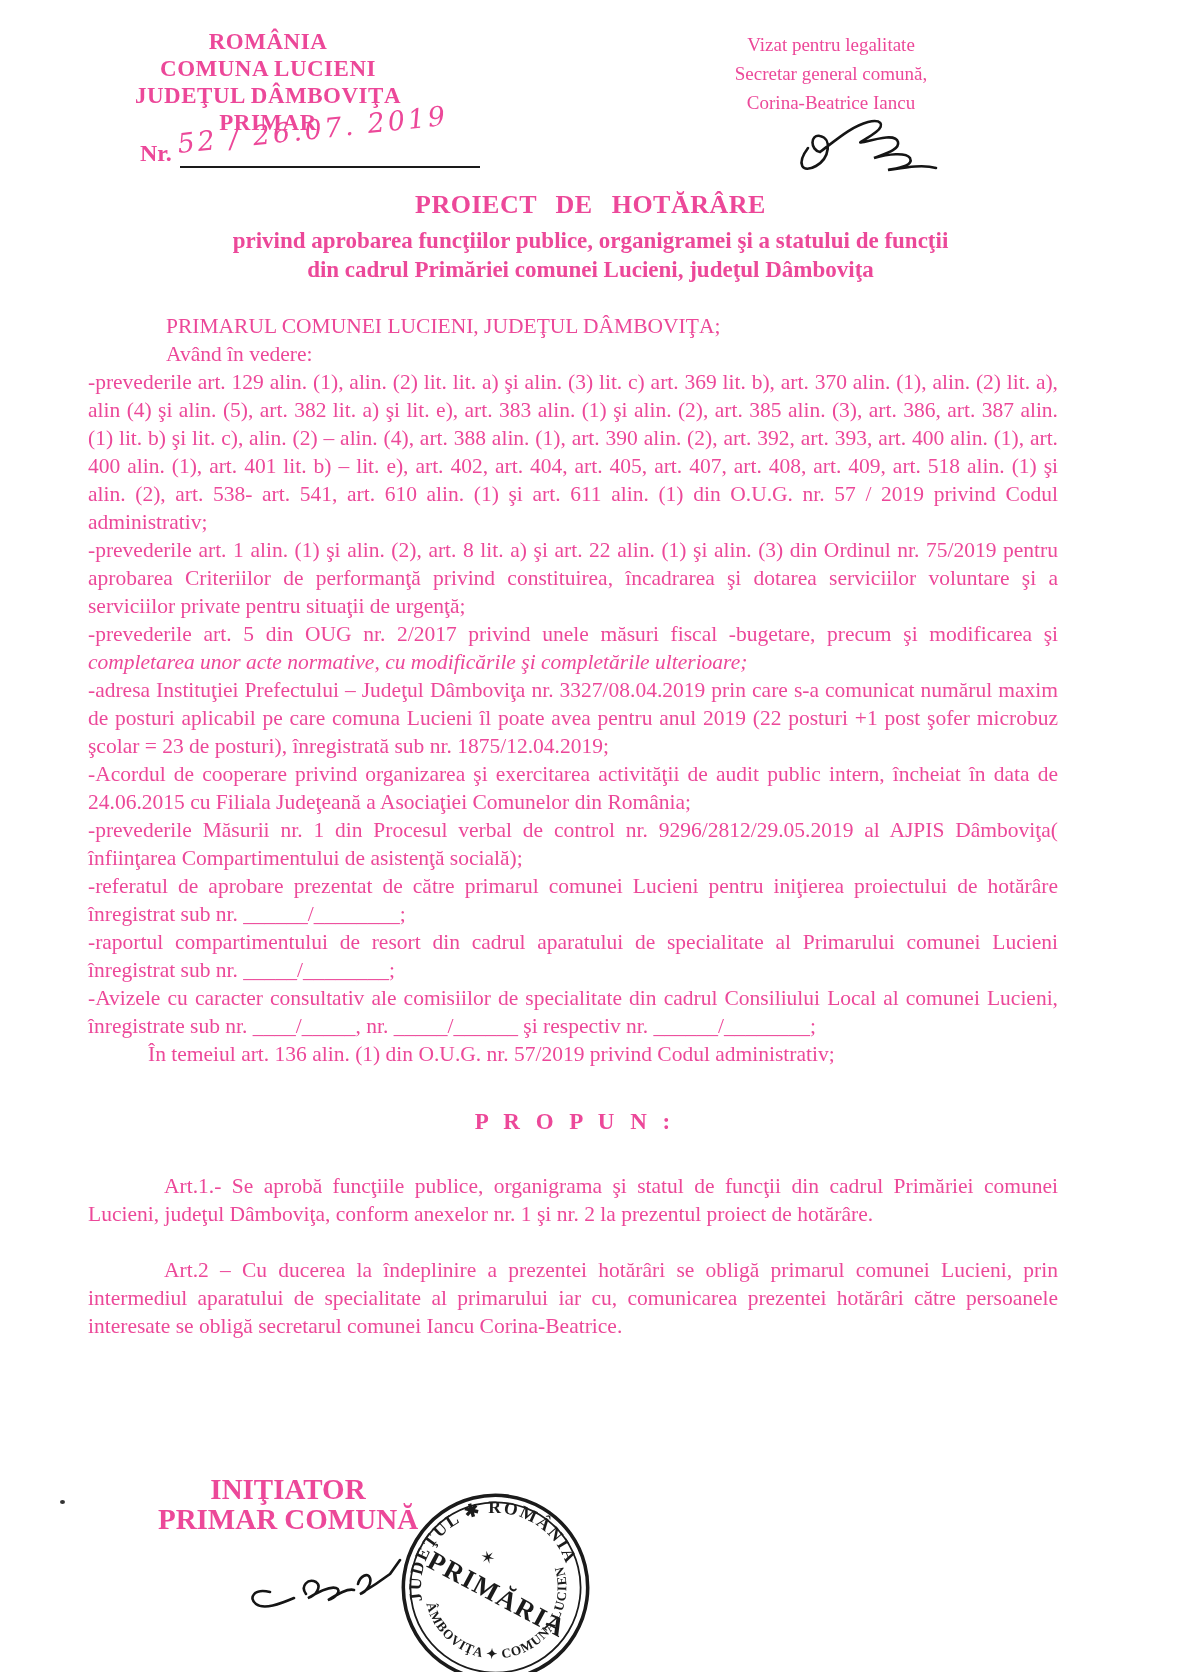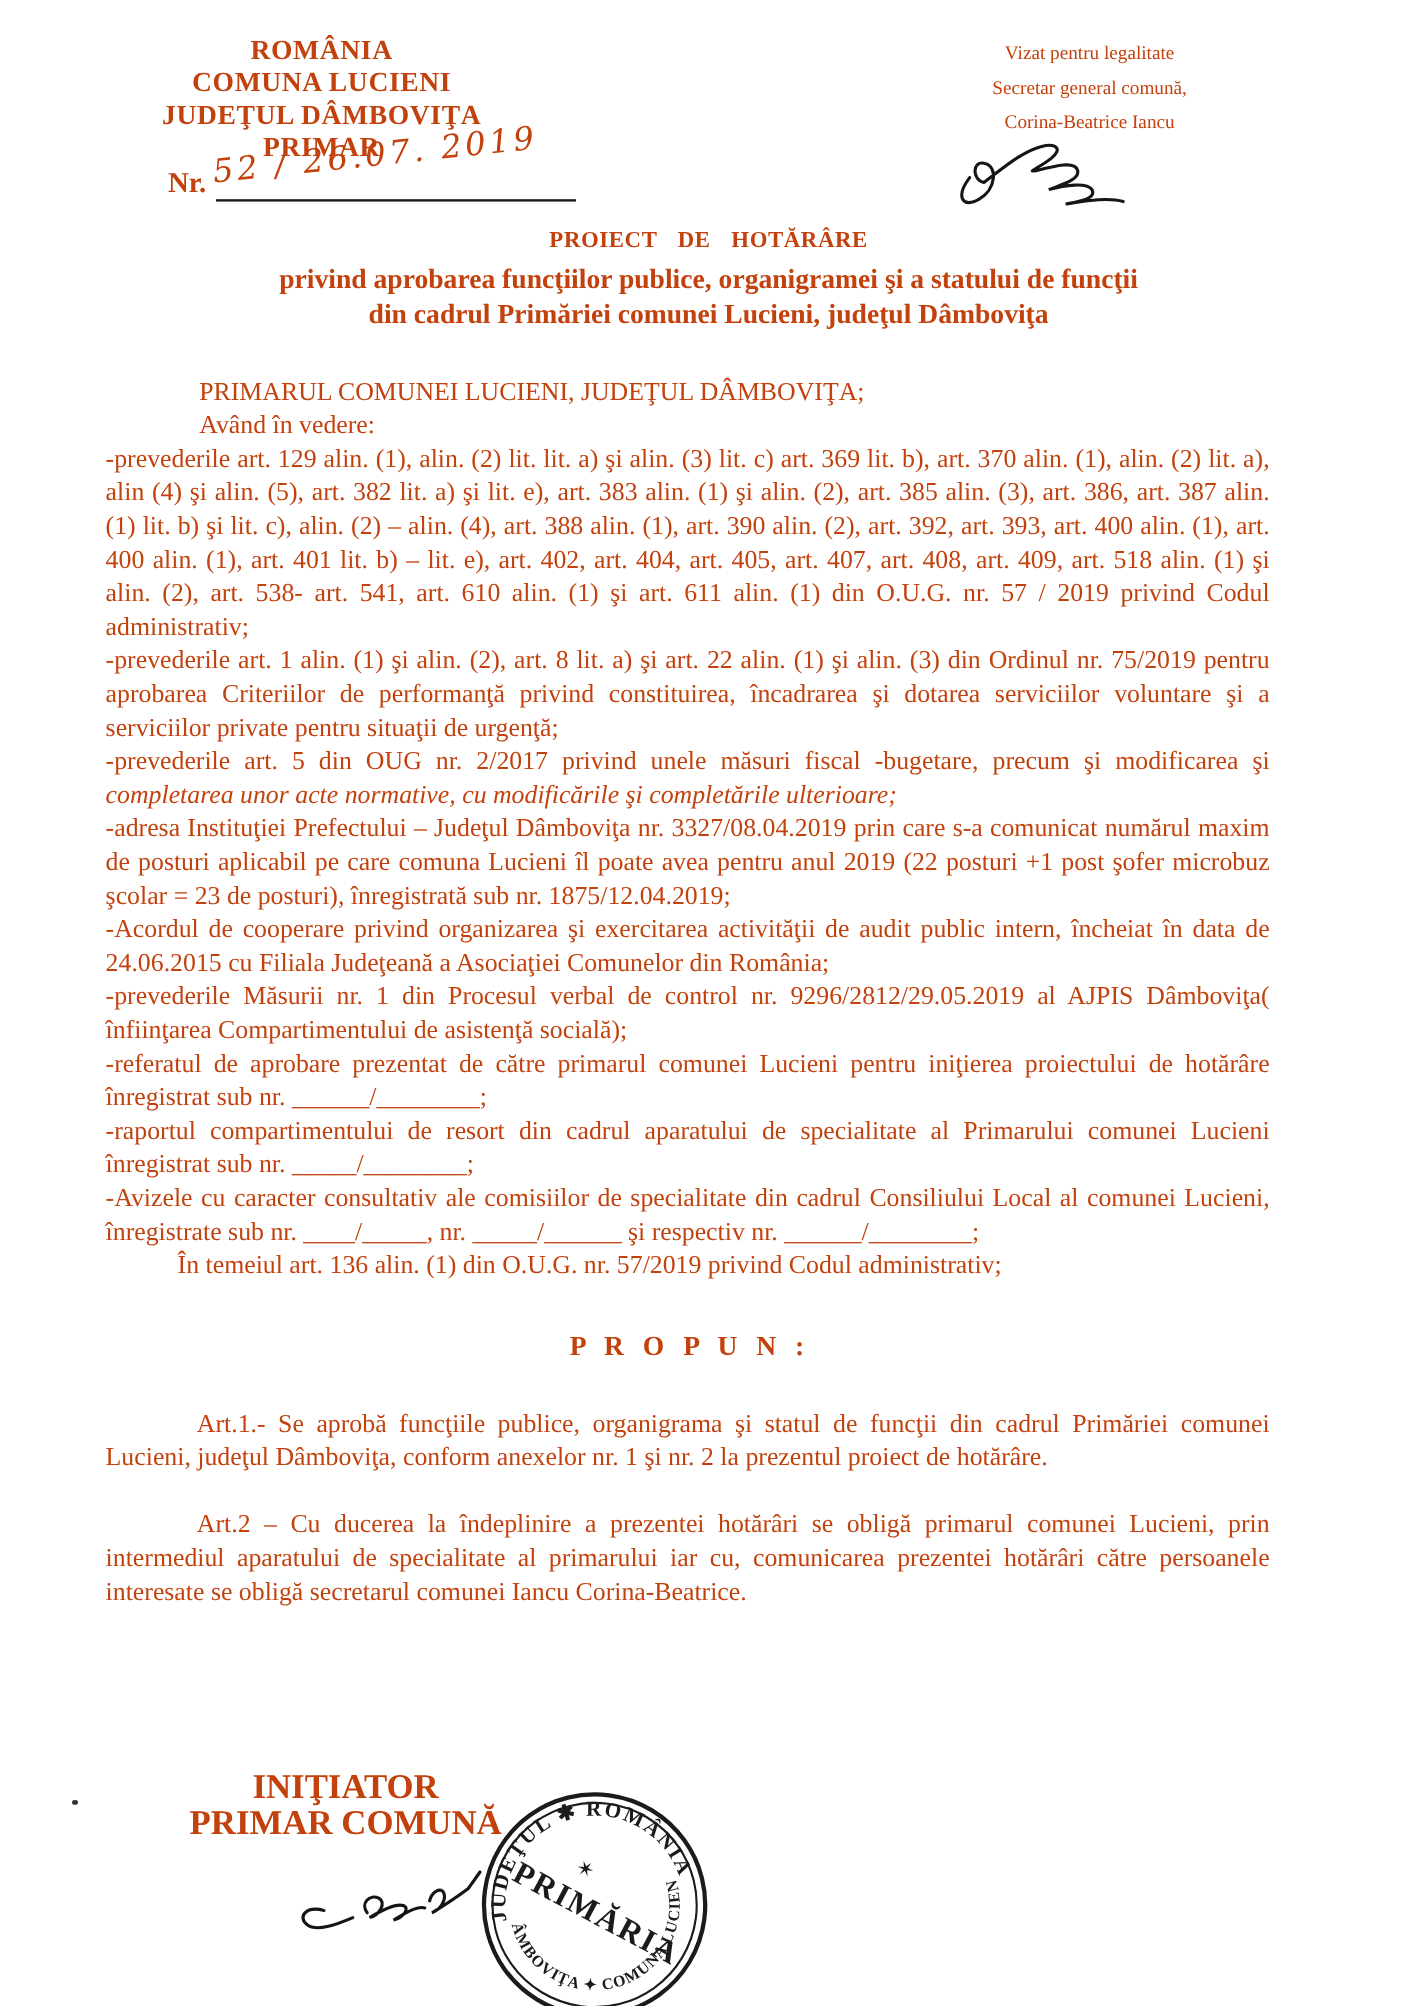--- a/index.html
+++ b/index.html
@@ -1,21 +1,21 @@
 <!DOCTYPE html>
 <html><head>
 <meta charset="utf-8">
 <style>
   html,body{margin:0;padding:0;background:#888;}
   .page{
     position:relative;
     width:1181px;height:1672px;
     margin:0 auto;
     background:#ffffff;
-    color:#c2410c;
+    color:#ec4899;
     font-family:"Liberation Serif", serif;
     overflow:hidden;
   }
   
   .hdr-left{
     position:absolute;left:118px;top:28px;width:300px;
     text-align:center;font-weight:bold;font-size:23px;line-height:27px;
     letter-spacing:.5px;
   }
   .nr-line{
@@ -29,27 +29,27 @@
   .handwriting{
     display:inline-block;
     font-family:"DejaVu Serif", serif;
     font-style:italic;font-weight:normal;
     font-size:27px;letter-spacing:3px;
     transform:rotate(-6deg) translateY(-8px);
     transform-origin:left bottom;
     white-space:nowrap;
   }
   .hdr-right{
-    position:absolute;left:728px;top:30px;width:360px;
-    text-align:center;font-size:16px;line-height:29px;
+    position:absolute;left:651px;top:30px;width:360px;
+    text-align:center;font-size:19px;line-height:29px;
   }
   .sig-secretary{position:absolute;left:780px;top:108px;}
   
   .title-block{position:absolute;left:0;top:190px;width:1181px;text-align:center;}
-  .title-main{font-weight:bold;font-size:19px;word-spacing:12px;letter-spacing:.5px;margin:0 0 6px 0;}
+  .title-main{font-weight:bold;font-size:26px;word-spacing:12px;letter-spacing:.5px;margin:0 0 6px 0;}
   .title-sub{font-weight:bold;font-size:23px;line-height:29px;margin:0 60px;}
   
   .body-text{
     position:absolute;left:88px;top:312px;width:970px;
     font-size:21.5px;line-height:28px;text-align:justify;
   }
   .body-text p{margin:0;}
   .indent-lg{text-indent:78px;text-align:left;}
   .indent-md{text-indent:60px;text-align:left;}
   .para-art{text-indent:76px;}

